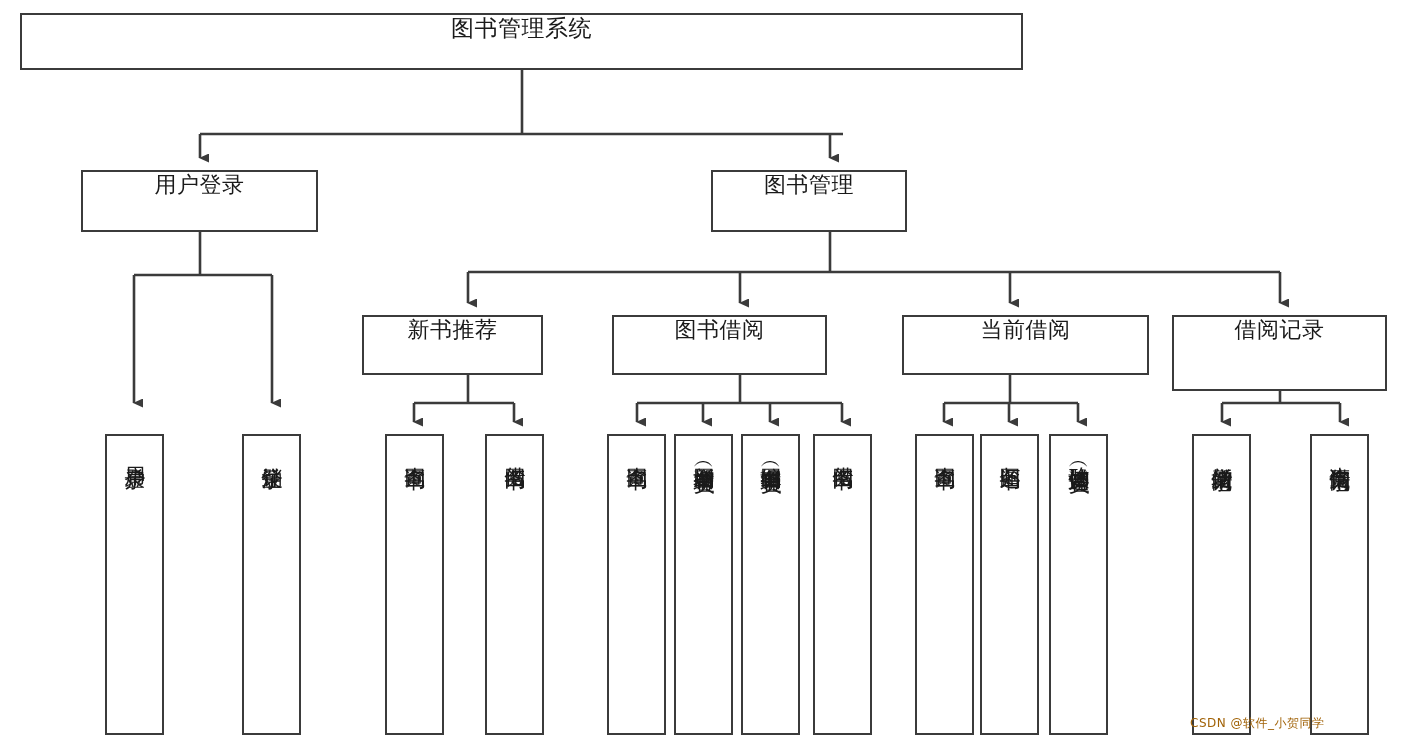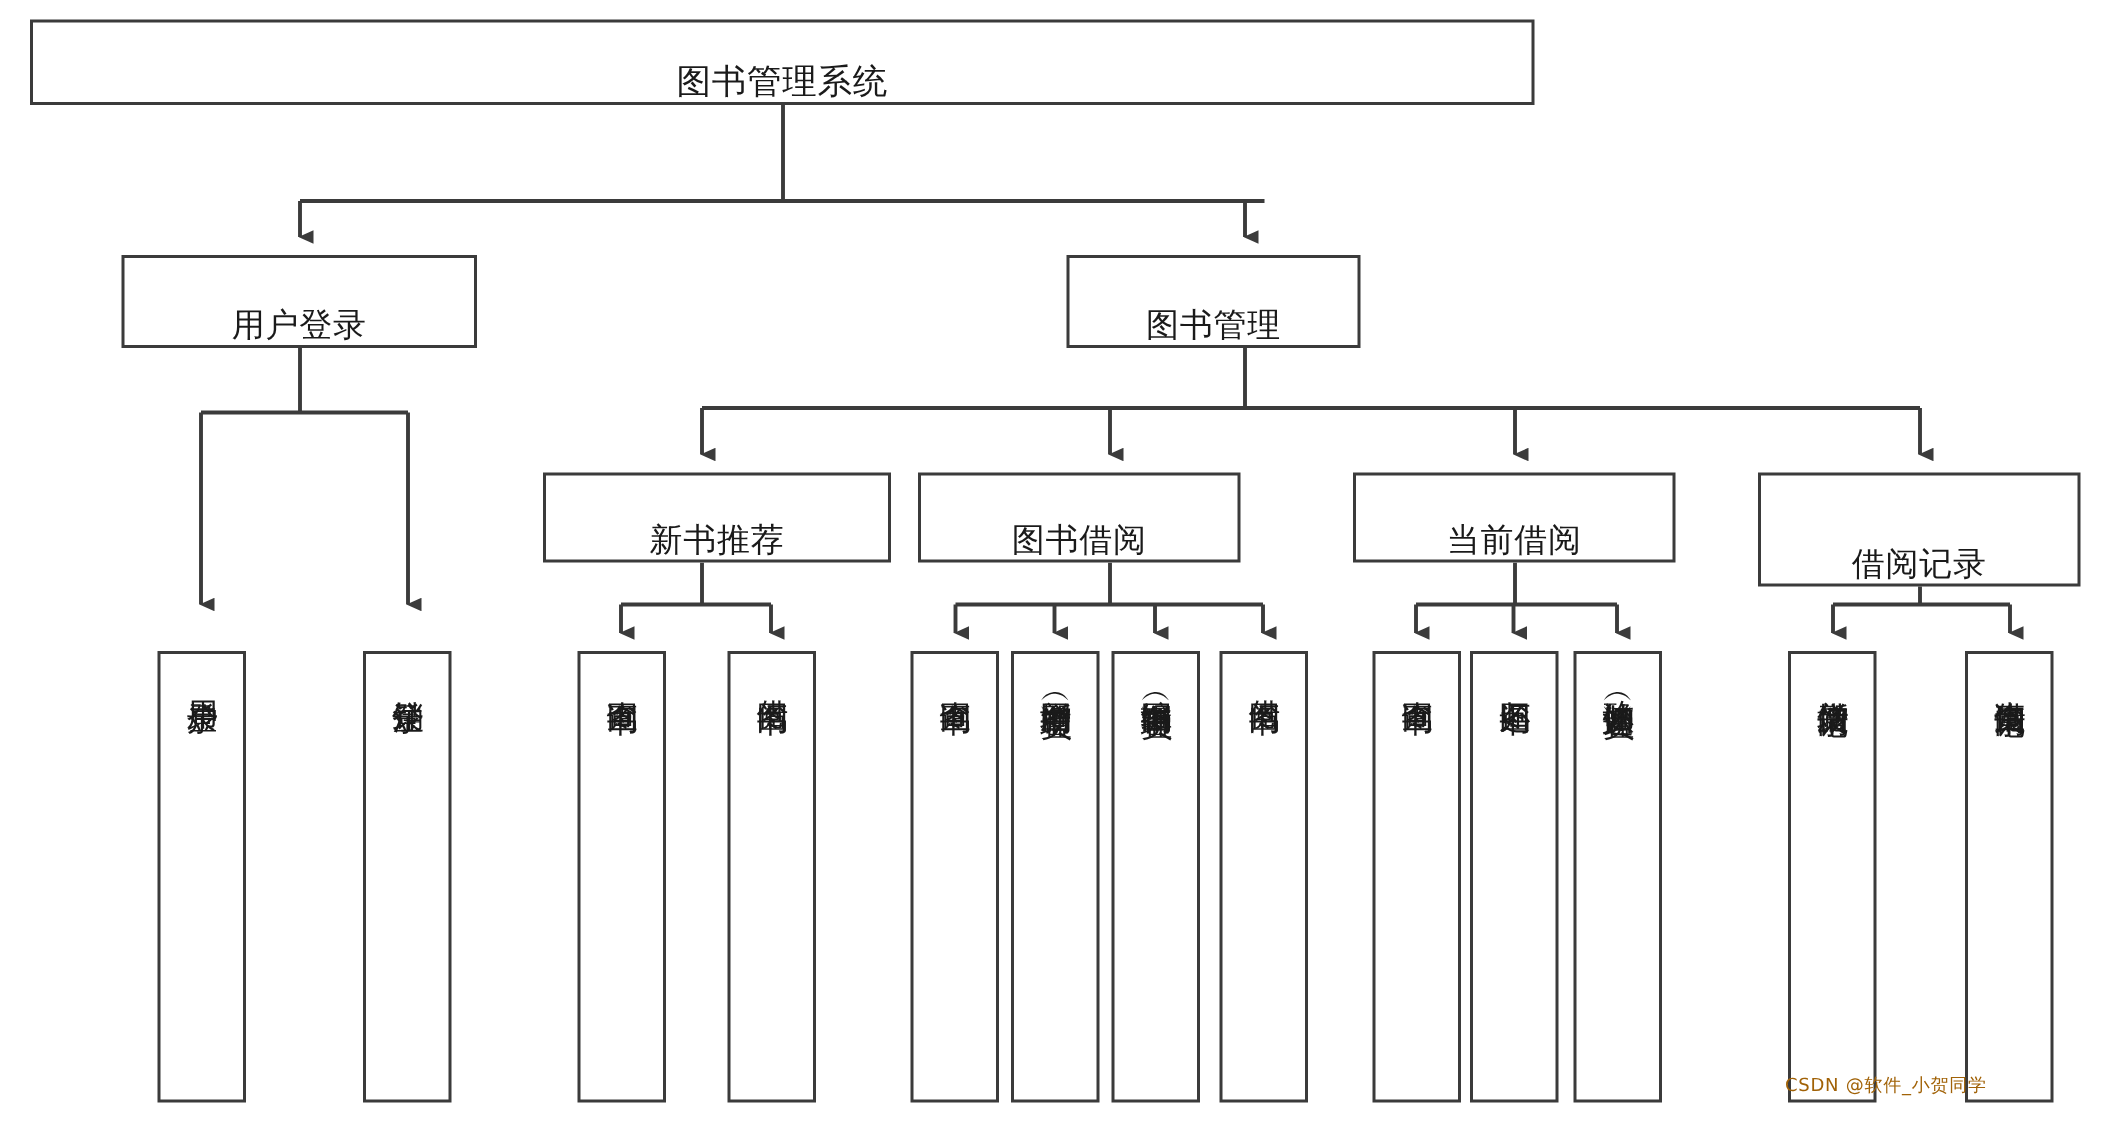--- a/index.html
+++ b/index.html
@@ -24,21 +24,21 @@
     width: 1405px;
     height: 747px;
     pointer-events: none;
   }
   .node {
     position: absolute;
     box-sizing: border-box;
     border: 2.5px solid #3b3b3b;
     background: #ffffff;
     display: flex;
-    align-items: flex-end;
+    align-items: flex-start;
     justify-content: center;
     color: #1a1a1a;
   }
   .node .label {
     font-size: 22px;
     line-height: 1.15;
     letter-spacing: 0.5px;
     white-space: nowrap;
   }
   .node.root .label { font-size: 23px; }
@@ -121,27 +121,27 @@
     <span class="label">图书管理系统</span>
   </div>
 
   <div class="node" style="left:81px; top:170px; width:237px; height:62px;">
     <span class="label">用户登录</span>
   </div>
   <div class="node" style="left:711px; top:170px; width:196px; height:62px;">
     <span class="label">图书管理</span>
   </div>
 
-  <div class="node" style="left:362px; top:315px; width:232px; height:60px;">
+  <div class="node" style="left:362px; top:315px; width:181px; height:60px;">
     <span class="label">新书推荐</span>
   </div>
   <div class="node" style="left:612px; top:315px; width:215px; height:60px;">
     <span class="label">图书借阅</span>
   </div>
-  <div class="node" style="left:902px; top:315px; width:215px; height:60px;">
+  <div class="node" style="left:902px; top:315px; width:247px; height:60px;">
     <span class="label">当前借阅</span>
   </div>
   <div class="node" style="left:1172px; top:315px; width:215px; height:76px;">
     <span class="label">借阅记录</span>
   </div>
 
   <div class="node leaf" style="left:105px; top:434px; width:59px; height:301px;">
     <span class="label">用户登录</span>
   </div>
   <div class="node leaf" style="left:242px; top:434px; width:59px; height:301px;">

